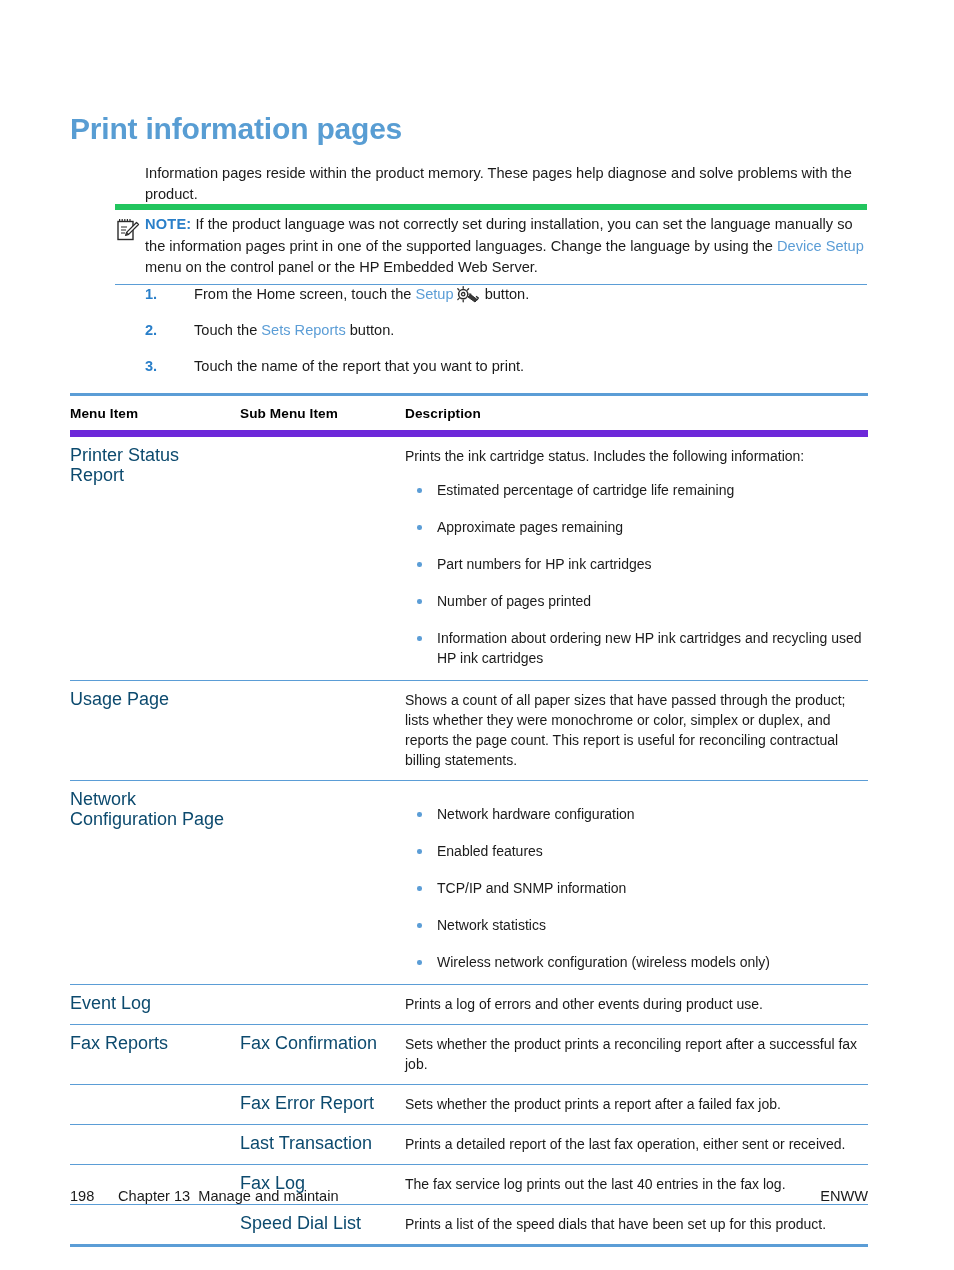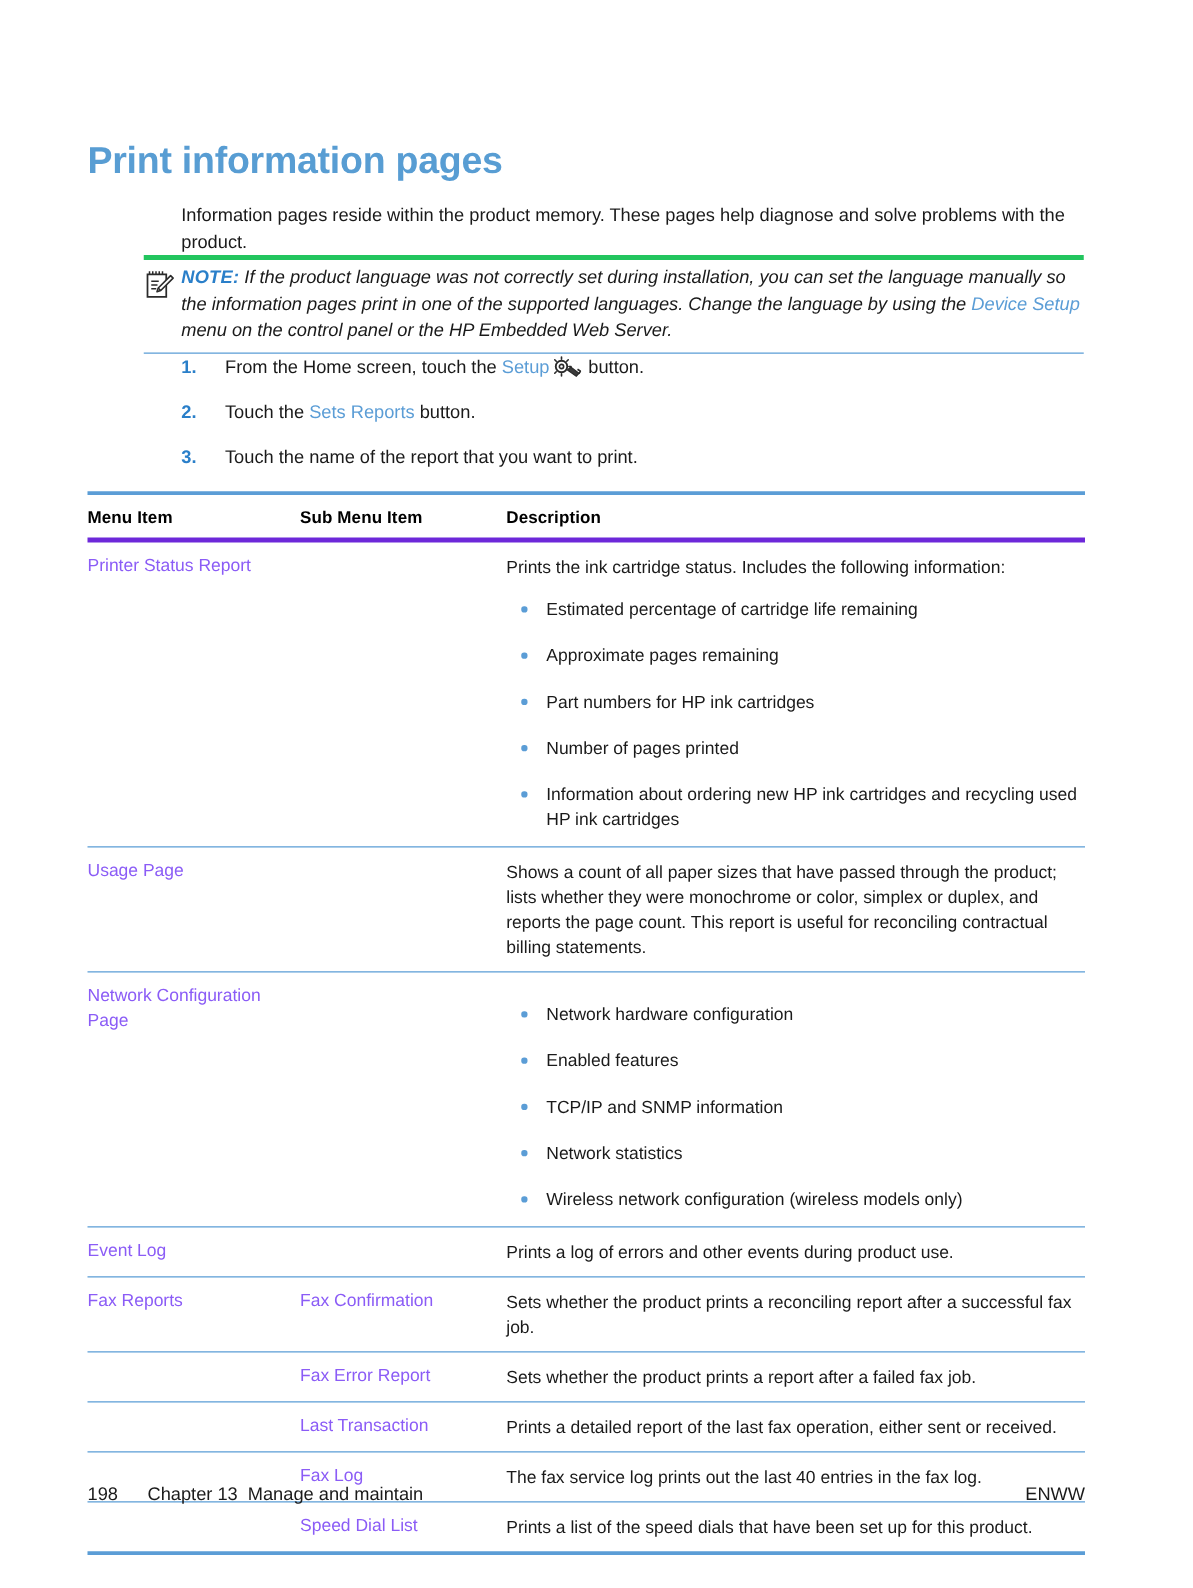--- a/index.html
+++ b/index.html
@@ -46,24 +46,23 @@
     line-height: 21.5px;
     color: #1a1a1a;
   }
 
   
   .note-block {
     position: absolute;
     left: 115px;
     top: 204px;
     width: 752px;
-    border-top: 4px solid #22c55e;
+    border-top: 6px solid #22c55e;
     border-bottom: 1px solid #5b9dd6;
     padding: 4px 0 5px 0;
-    font-style: italic;
   }
   .note-icon {
     position: absolute;
     left: 0px;
     top: 7px;
     width: 26px;
     height: 26px;
   }
   .note-body {
     margin-left: 30px;
@@ -94,21 +93,21 @@
   }
   .step-num {
     position: absolute;
     left: 0;
     top: 0;
     width: 30px;
     color: #2a7fc9;
     font-weight: bold;
   }
   .step-text {
-    margin-left: 35px;
+    margin-left: 49px;
     color: #1a1a1a;
   }
   .wrench-icon {
     display: inline-block;
     vertical-align: -4px;
     width: 22px;
     height: 18px;
     margin: 0 2px 0 3px;
   }
 
@@ -121,38 +120,38 @@
     border-top: 3px solid #5b9dd6;
     border-bottom: 3px solid #5b9dd6;
   }
   .rrow {
     display: flex;
     border-bottom: 1px solid #5b9dd6;
     padding: 9px 0 10px 0;
   }
   .rrow:last-child { border-bottom: none; }
   .rrow.header {
-    border-bottom: 4px solid #6d28d9;
+    border-bottom: 7px solid #6d28d9;
     padding: 10px 0 9px 0;
   }
   .c1 { width: 170px; flex: 0 0 170px; padding-right: 8px; }
   .c2 { width: 165px; flex: 0 0 165px; padding-right: 24px; }
   .c3 { flex: 1 1 auto; padding-right: 4px; }
 
   .rrow.header .c1,
   .rrow.header .c2,
   .rrow.header .c3 {
     font-weight: bold;
     font-size: 13.6px;
     color: #000000;
     letter-spacing: 0.1px;
   }
   .cellname {
-    color: #8b5cf6;
-    font-size: 14px;
+    color: #0c4a6e;
+    font-size: 18px;
     line-height: 19.5px;
   }
   .celldesc {
     color: #1a1a1a;
     font-size: 14px;
     line-height: 20px;
   }
 
   .blist {
     list-style: none;

